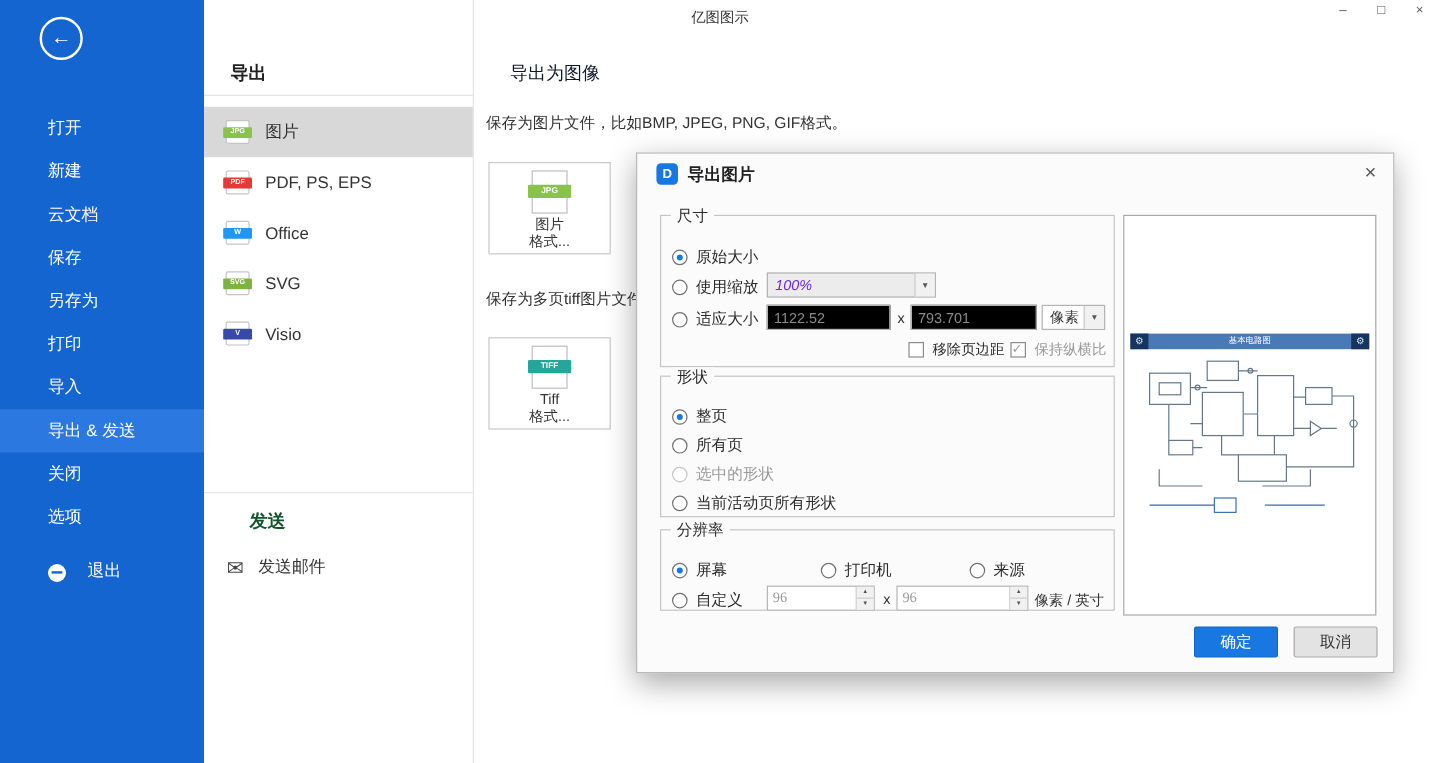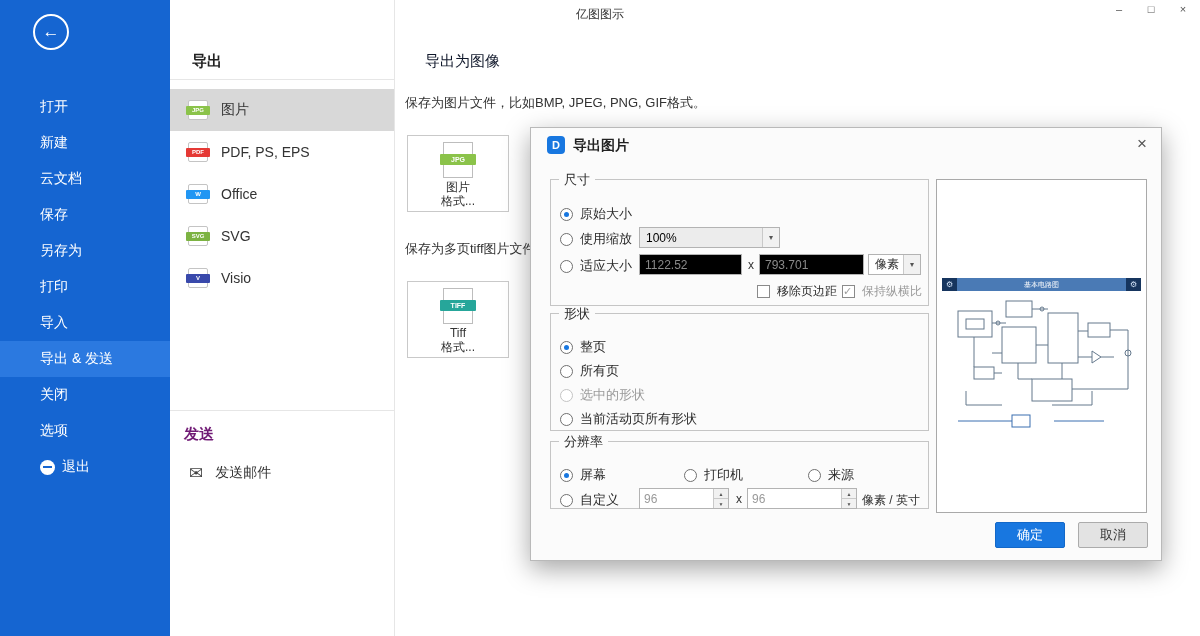--- a/index.html
+++ b/index.html
@@ -12,37 +12,37 @@
   .win-controls .wc { font-size:11px; color:#555; width:14px; text-align:center; cursor:default; }
   .account { position:absolute; top:29px; right:14px; color:#1877e0; font-size:12px; font-weight:bold; display:flex; align-items:center; gap:3px; }
   .account .caret { font-size:8px; }
 
   
   .sidebar { position:absolute; left:0; top:0; width:170px; height:636px; background:#1565d1; }
   .back-btn { position:absolute; left:33px; top:14px; width:36px; height:36px; border:2px solid #fff; border-radius:50%; color:#fff; display:flex; align-items:center; justify-content:center; font-size:17px; }
   .side-menu { position:absolute; top:89px; left:0; right:0; }
   .side-item { height:36px; display:flex; align-items:center; padding-left:40px; color:#fff; font-size:14px; cursor:default; }
   .side-item.active { background:#2b79e0; }
-  .side-item.exit { gap:7px; }
+  .side-item.exit { gap:18px;align-items:flex-end; }
   .exit-icon { width:15px; height:15px; border-radius:50%; background:#fff; position:relative; display:inline-block; flex:none; }
   .exit-icon::after { content:""; position:absolute; left:3px; right:3px; top:6px; height:2px; background:#1565d1; }
 
   
   .panel2 { position:absolute; left:170px; top:0; width:225px; height:636px; background:#fff; border-right:1px solid #e6e6e6; }
   .p2-title { position:absolute; left:22px; top:52px; font-size:15px; font-weight:bold; color:#222; }
   .p2-rule { position:absolute; top:79px; left:0; right:0; border-top:1px solid #e6e6e6; }
   .exp-list { position:absolute; top:89px; left:0; right:0; }
   .exp-item { height:42px; display:flex; align-items:center; padding-left:18px; gap:13px; font-size:14px; color:#333; cursor:default; }
   .exp-item.selected { background:#d8d8d8; }
   .ficon { width:20px; height:20px; background:#fff; border:1px solid #c4c4c4; position:relative; flex:none; border-radius:2px; }
   .fband { position:absolute; left:-3px; right:-3px; top:5px; height:9px; color:#fff; font-size:6px; font-weight:bold; text-align:center; line-height:9px; border-radius:1px; letter-spacing:0; overflow:hidden; }
   .b-jpg { background:#8bc34a; } .b-pdf { background:#e53935; } .b-word { background:#2196f3; }
   .b-html { background:#ef6c00; } .b-svg { background:#7cb342; } .b-visio { background:#3949ab; }
   .p2-divider { position:absolute; top:410px; left:0; right:0; border-top:1px solid #e6e6e6; }
-  .p2-send-title { position:absolute; left:14px; top:425px; font-size:15px; font-weight:bold; color:#701a75; }
+  .p2-send-title { position:absolute; left:38px; top:425px; font-size:15px; font-weight:bold; color:#14532d; }
   .send-row { position:absolute; top:458px; left:0; right:0; height:30px; display:flex; align-items:center; padding-left:19px; gap:12px; font-size:14px; }
   .mail-icon { font-size:17px; color:#444; line-height:1; }
 
   
   .main { position:absolute; left:396px; top:26px; right:0; bottom:0; background:#fff; }
   .main-title { position:absolute; left:29px; top:26px; font-size:15px; color:#0f172a; }
   .desc { position:absolute; left:9px; font-size:13px; color:#333; }
   .d1 { top:68px; } .d2 { top:214px; }
   .card { position:absolute; left:11px; width:102px; height:77px; border:1px solid #c9c9c9; background:#fff; text-align:center; }
   .c1 { top:109px; } .c2 { top:255px; }
@@ -70,26 +70,26 @@
   .radio { width:13px; height:13px; border-radius:50%; border:1px solid #707070; background:#fff; position:relative; flex:none; display:inline-block; }
   .radio.sel::after { content:""; position:absolute; left:3px; top:3px; right:3px; bottom:3px; border-radius:50%; background:#1877e0; }
   .radio.dis { border-color:#c4c4c4; }
 
   .cbx { width:13px; height:13px; border:1px solid #8a8a8a; background:#fff; position:relative; flex:none; display:inline-block; }
   .cbx .ck { position:absolute; left:0; top:-1px; font-size:11px; color:#9c9c9c; line-height:13px; }
 
   .combo { position:absolute; height:21px; border:1px solid #b3b3b3; background:#fff; display:flex; align-items:center; font-size:12px; color:#333; }
   .combo .val { flex:1; padding-left:6px; overflow:hidden; }
   .combo .arw { width:17px; align-self:stretch; border-left:1px solid #c9c9c9; background:#f1f1f1; display:flex; align-items:center; justify-content:center; font-size:8px; color:#555; }
-  .combo.dis { background:#ececec; } .combo.dis .val { color:#000000; }
+  .combo.dis { background:#ececec; } .combo.dis .val { color:#6d28d9;font-style:italic; }
 
   input.tbox { position:absolute; height:21px; border:1px solid #b3b3b3; background:#000000; font-size:12px; color:#8a8a8a; padding:0 5px; font-family:inherit; outline:none; }
   .xsep { position:absolute; font-size:12px; color:#333; }
 
-  .spin { position:absolute; height:21px; border:1px solid #b3b3b3; background:#fff; display:flex; }
+  .spin { position:absolute; height:21px; border:1px solid #b3b3b3; background:#fff; display:flex;font-family:Liberation Serif, serif; }
   .spin input { flex:1; min-width:0; border:0; background:transparent; font-size:12px; color:#9a9a9a; padding:0 4px; font-family:inherit; outline:none; }
   .spin .btns { width:15px; display:flex; flex-direction:column; border-left:1px solid #c9c9c9; }
   .spin .btns span { flex:1; font-size:5px; color:#555; background:#f1f1f1; display:flex; align-items:center; justify-content:center; }
   .spin .btns span:first-child { border-bottom:1px solid #c9c9c9; }
 
   .preview { position:absolute; left:405px; top:51px; width:211px; height:334px; border:1px solid #a9a9a9; background:#fff; overflow:hidden; }
   .pv-band { position:absolute; left:5px; right:5px; top:98px; height:13px; background:#4a7ab5; display:flex; align-items:center; }
   .pv-gear { width:15px; height:13px; background:#16355e; color:#cfe0f5; font-size:8px; line-height:13px; text-align:center; flex:none; }
   .pv-title { flex:1; text-align:center; color:#fff; font-size:7px; line-height:13px; }
   .pv-svg { position:absolute; left:5px; top:111px; }

